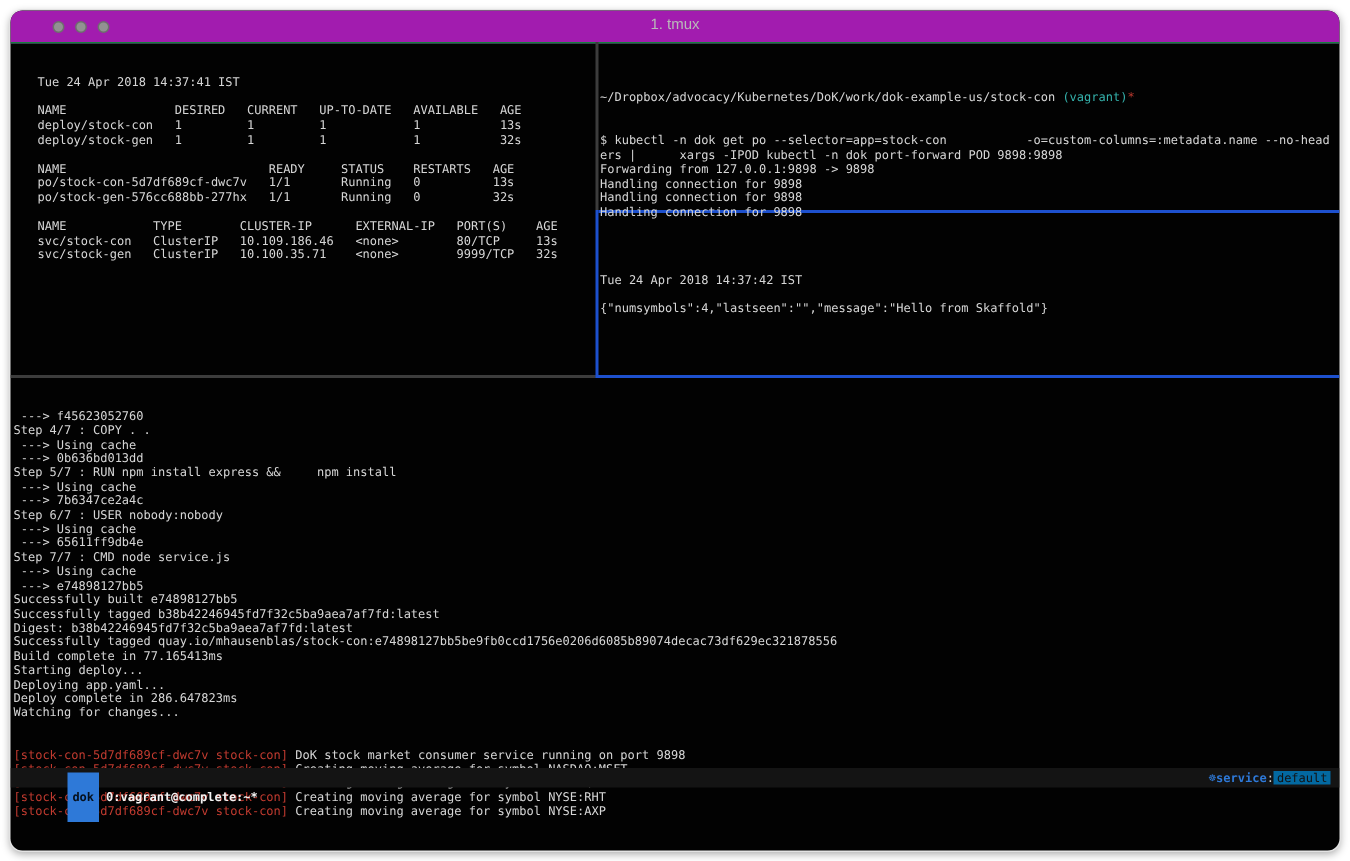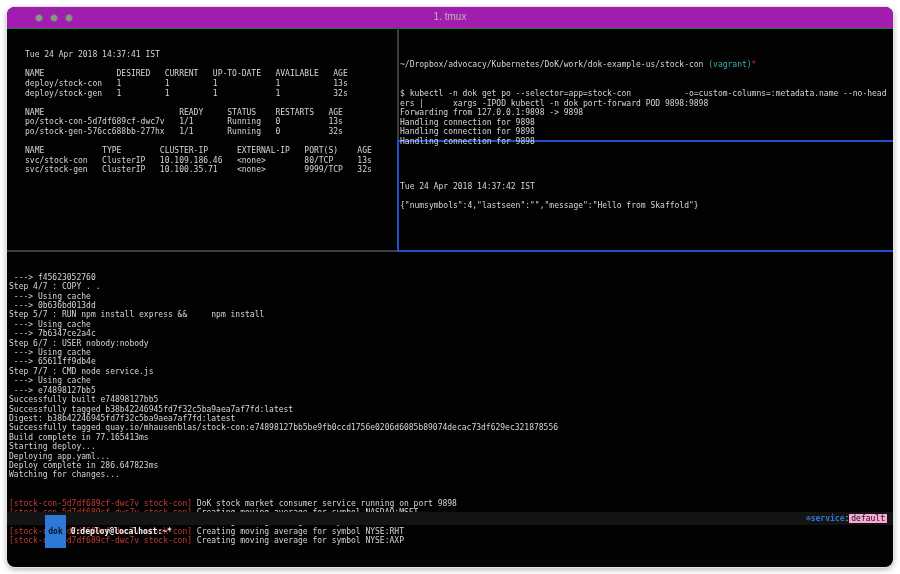--- a/index.html
+++ b/index.html
@@ -28,21 +28,21 @@
   .h-mid{left:392px;top:133px;width:494px;height:2px;}
   .h-low-left{left:0;top:243px;width:390px;height:2px;}
   .h-low-right{left:390px;top:243px;width:496px;height:2px;}
   .statusbar{position:absolute;left:0;top:505px;width:100%;height:13px;background:#141414;
              font-size:8px;line-height:13px;white-space:pre;}
   .session{background:#2e79d8;color:#06101c;padding:12px 3px;margin-left:19px;font-weight:bold;}
   .winitem{color:#f2f2f2;font-weight:bold;margin-left:5px;}
   .sb-right{position:absolute;right:6px;top:0;}
   .kube{color:#2e79d8;font-weight:bold;}
   .sep{color:#d0d0d0;}
-  .ns{background:#f9a8d4;color:#121212;padding:0 2px;}
+  .ns{background:#0369a1;color:#121212;padding:0 2px;}
   .red{color:#c23b30;}
   .teal{color:#35b2ac;}
 </style>
 </head>
 <body>
 
 <div class="window">
 
   <div class="titlebar">
     <span class="dot d1"></span>
@@ -109,17 +109,17 @@
 Successfully tagged quay.io/mhausenblas/stock-con:e74898127bb5be9fb0ccd1756e0206d6085b89074decac73df629ec321878556
 Build complete in 77.165413ms
 Starting deploy...
 Deploying app.yaml...
 Deploy complete in 286.647823ms
 Watching for changes...</pre>
     <div><div><span class="red">[stock-con-5d7df689cf-dwc7v stock-con] </span><span>DoK stock market consumer service running on port 9898</span></div><div><span class="red">[stock-con-5d7df689cf-dwc7v stock-con] </span><span>Creating moving average for symbol NASDAQ:MSFT</span></div><div><span class="red">[stock-con-5d7df689cf-dwc7v stock-con] </span><span>Creating moving average for symbol NASDAQ:GOOG</span></div><div><span class="red">[stock-con-5d7df689cf-dwc7v stock-con] </span><span>Creating moving average for symbol NYSE:RHT</span></div><div><span class="red">[stock-con-5d7df689cf-dwc7v stock-con] </span><span>Creating moving average for symbol NYSE:AXP</span></div></div>
   </div>
 
   <div class="statusbar">
-    <span class="session">dok</span><span class="winitem">0:deploy@localhost:~*</span>
+    <span class="session">dok</span><span class="winitem">0:vagrant@complete:~*</span>
     <span class="sb-right"><span class="kube">☸</span><span class="kube">service</span><span class="sep">:</span><span class="ns">default</span></span>
   </div>
 
 </div>
 
 </body></html>

